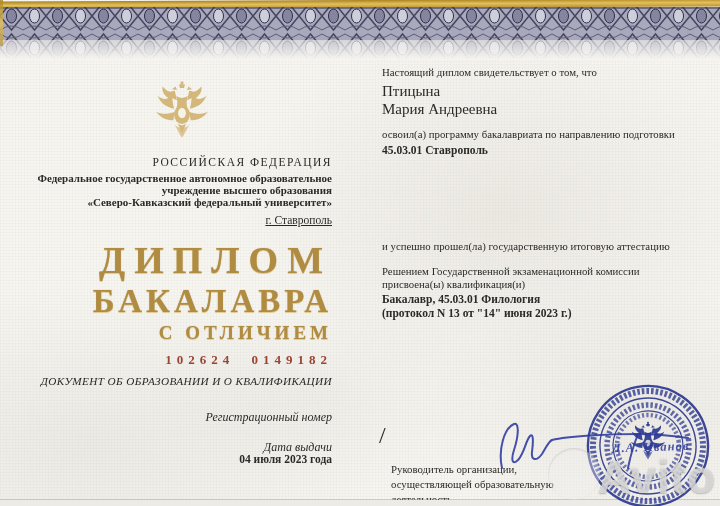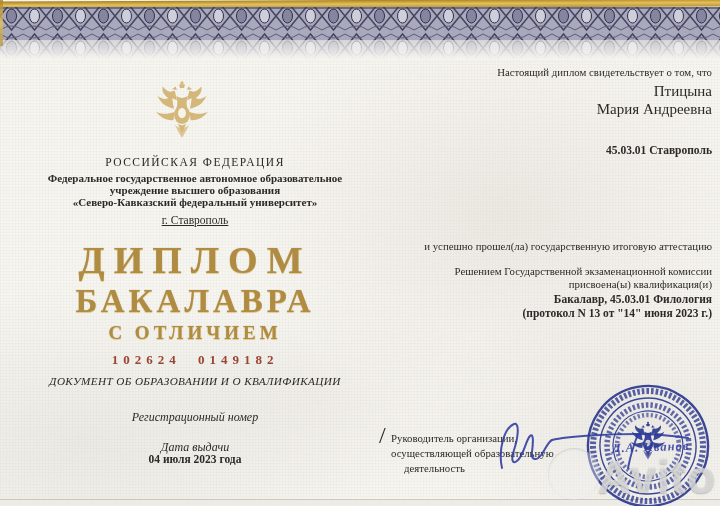--- a/index.html
+++ b/index.html
@@ -9,37 +9,37 @@
     background-color:#f7f5f0;
     background-image:
       radial-gradient(420px 300px at 70% 42%, rgba(205,200,192,.28), rgba(205,200,192,0) 62%),
       radial-gradient(500px 260px at 12% 88%, rgba(190,188,182,.20), rgba(190,188,182,0) 60%),
       radial-gradient(320px 200px at 88% 82%, rgba(198,194,188,.22), rgba(198,194,188,0) 65%),
       radial-gradient(260px 140px at 45% 78%, rgba(200,196,190,.14), rgba(200,196,190,0) 70%),
       repeating-linear-gradient(0deg, rgba(120,115,105,.035) 0 1px, transparent 1px 3px),
       repeating-linear-gradient(90deg, rgba(120,115,105,.035) 0 1px, transparent 1px 3px);
   }
   .abs{position:absolute;}
-  .lcol{left:43px;width:304px;text-align:center;}
-  .rcol{left:382px;width:330px;text-align:right;}
+  .lcol{left:28px;width:304px;text-align:right;}
+  .rcol{left:382px;width:330px;text-align:left;}
   .small{font-size:10.8px;line-height:13px;}
   .country{font-size:11.5px;letter-spacing:1.5px;}
   .org{font-size:11px;font-weight:bold;line-height:12px;}
   .city{font-size:11.5px;text-decoration:underline;}
   .gold{color:#b08c42;text-shadow:0 1px 0 rgba(222,198,132,.8), 0 0 1px rgba(138,109,47,.5);}
   .title1{font-size:38px;font-weight:bold;letter-spacing:9px;}
   .title2{font-size:33px;font-weight:bold;letter-spacing:4px;}
   .honors{font-size:19px;font-weight:bold;letter-spacing:4px;}
   .serial{font-size:13px;font-weight:bold;letter-spacing:5px;word-spacing:9px;color:#9a4434;}
   .doctype{font-size:11.2px;letter-spacing:.4px;font-style:italic;}
   .ital{font-style:italic;font-size:12px;}
   .val{font-weight:bold;font-size:11.5px;}
   .names{font-size:15px;line-height:17px;}
   .boldline{font-size:11.5px;font-weight:bold;}
-  .headline{font-size:10.8px;line-height:14px;text-align:center;}
+  .headline{font-size:10.8px;line-height:14px;text-align:center;margin-top:31px;}
   .slash{font-size:24px;font-weight:300;color:#2b2a28;}
   .sigNameTxt{
     font-size:12.5px;font-style:italic;font-weight:bold;color:#2c3aa0;
     transform:rotate(-2deg);letter-spacing:1px;opacity:.85;
   }
   .seal-svg{mix-blend-mode:multiply;opacity:.92;}
   .watermark{
     right:4px;bottom:2px;font-family:"Liberation Sans",sans-serif;
     font-size:46px;font-weight:bold;letter-spacing:1px;
     color:rgba(240,240,240,.66);
@@ -126,32 +126,33 @@
   <div class="abs lcol serial" style="top:352px">102624 0149182</div>
   <div class="abs lcol doctype" style="top:375px">ДОКУМЕНТ ОБ ОБРАЗОВАНИИ И О КВАЛИФИКАЦИИ</div>
 
   <div class="abs lcol ital" style="top:410px">Регистрационный номер</div>
   <div class="abs lcol ital" style="top:440px">Дата выдачи</div>
   <div class="abs lcol val" style="top:453px">04 июля 2023 года</div>
 
   <div class="abs rcol small" style="top:66px">Настоящий диплом свидетельствует о том, что</div>
   <div class="abs rcol names" style="top:83px">Птицына</div>
   <div class="abs rcol names" style="top:101px">Мария Андреевна</div>
+  <div class="abs rcol small" style="top:128px">освоил(а) программу бакалавриата по направлению подготовки</div>
   <div class="abs rcol boldline" style="top:144px">45.03.01 Ставрополь</div>
 
   <div class="abs rcol small" style="top:240px">и успешно прошел(ла) государственную итоговую аттестацию</div>
   <div class="abs rcol small" style="top:265px">Решением Государственной экзаменационной комиссии</div>
   <div class="abs rcol small" style="top:278px">присвоена(ы) квалификация(и)</div>
   <div class="abs rcol boldline" style="top:293px">Бакалавр, 45.03.01 Филология</div>
   <div class="abs rcol boldline" style="top:307px">(протокол N 13 от "14" июня 2023 г.)</div>
 
   <div class="abs slash" style="left:379px;top:422px">/</div>
   <div class="abs headline" style="left:391px;top:431px">Руководитель организации,</div>
   <div class="abs headline" style="left:391px;top:446px">осуществляющей образовательную</div>
-  <div class="abs headline" style="left:404px;top:461px">деятельность</div>
+  <div class="abs headline" style="left:391px;top:461px">деятельность</div>
 
   <svg class="abs" style="left:488px;top:410px;z-index:3" width="210" height="70" viewBox="0 0 210 70">
     <g fill="none" stroke="#2c3aa0" stroke-width="2" stroke-linecap="round" opacity=".88">
       <path d="M14 58 C10 40 16 18 26 14 C32 12 30 28 26 40 C23 49 24 56 30 50 C36 44 38 30 42 26 C46 22 45 34 44 42 C43 50 48 52 54 44 C58 38 60 32 64 30"></path>
       <path d="M64 30 C80 26 120 24 150 24 C168 24 186 26 200 28"></path>
       <path d="M150 24 C146 34 142 48 140 58"></path>
     </g>
   </svg>
 
   <svg class="abs seal-svg" style="left:583px;top:381px;z-index:2;color:#2e3da0" width="130" height="130" viewBox="0 0 130 130">

